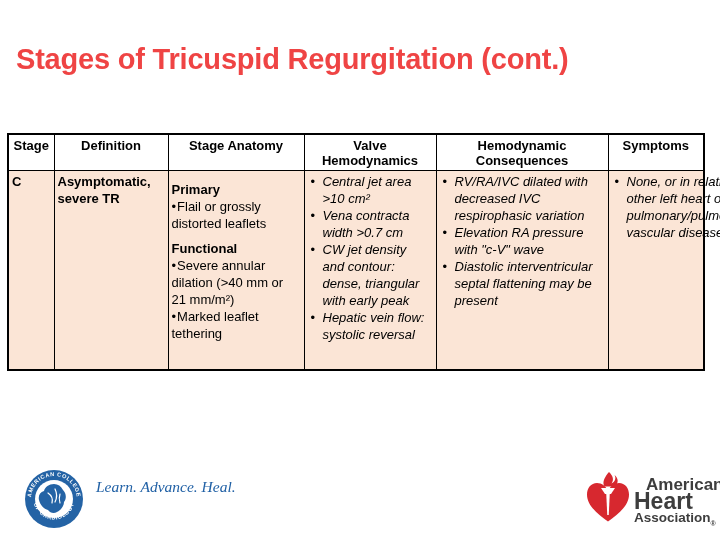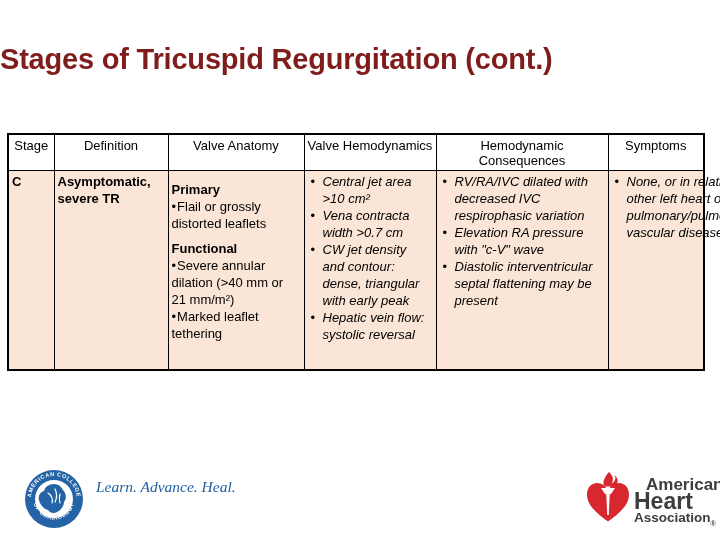--- a/index.html
+++ b/index.html
@@ -1,23 +1,23 @@
 <!DOCTYPE html>
 <html><head>
 <meta charset="utf-8">
 <style>
   html,body{margin:0;padding:0;background:#fff;}
   .slide{position:relative;width:720px;height:540px;background:#ffffff;overflow:hidden;
          font-family:"Liberation Sans",sans-serif;}
-  .title{position:absolute;left:0;top:42px;font-size:29px;line-height:34px;
-         font-weight:bold;color:#7f1d1d;letter-spacing:-0.2px;white-space:nowrap;}
+  .title{position:absolute;left:16px;top:42px;font-size:29px;line-height:34px;
+         font-weight:bold;color:#ef4444;letter-spacing:-0.2px;white-space:nowrap;}
   table.tr-table{position:absolute;left:7px;top:133px;width:696px;
          border-collapse:collapse;table-layout:fixed;border:2px solid #000;}
   .tr-table th,.tr-table td{border:1px solid #000;vertical-align:top;color:#000;}
-  .tr-table th{background:#ffffff;font-size:13px;line-height:15px;font-weight:normal;
+  .tr-table th{background:#ffffff;font-size:13px;line-height:15px;font-weight:bold;
          text-align:center;padding:3px 1px 2px 1px;height:29px;}
   .tr-table td{background:#FBE5D6;font-size:13px;line-height:17px;padding:2px 3px;height:194px;}
   td.stage-cell,td.def-cell{font-weight:bold;}
   .bold-line{font-weight:bold;margin-top:8px;}
   .anat-item .dot{padding-right:1px;}
   .li{display:flex;}
   .li .b{flex:0 0 14px;padding-left:2px;box-sizing:border-box;}
   .li .t{flex:1;font-style:italic;}
   td.vh-cell{padding-left:4px;padding-right:8px;}
   td.hc-cell{padding-left:4px;padding-right:12px;}
@@ -46,21 +46,21 @@
         <col style="width:114px">
         <col style="width:136px">
       <col style="width:132px">
         <col style="width:172px">
         <col style="width:96px">
     </colgroup>
     <thead>
       <tr>
         <th>Stage</th>
         <th>Definition</th>
-        <th>Valve Anatomy</th>
+        <th>Stage Anatomy</th>
         <th>Valve Hemodynamics</th>
         <th>Hemodynamic Consequences</th>
         <th>Symptoms</th>
       </tr>
     </thead>
     <tbody>
       <tr>
         <td class="stage-cell">C</td>
         <td class="def-cell">Asymptomatic, severe TR</td>
 

